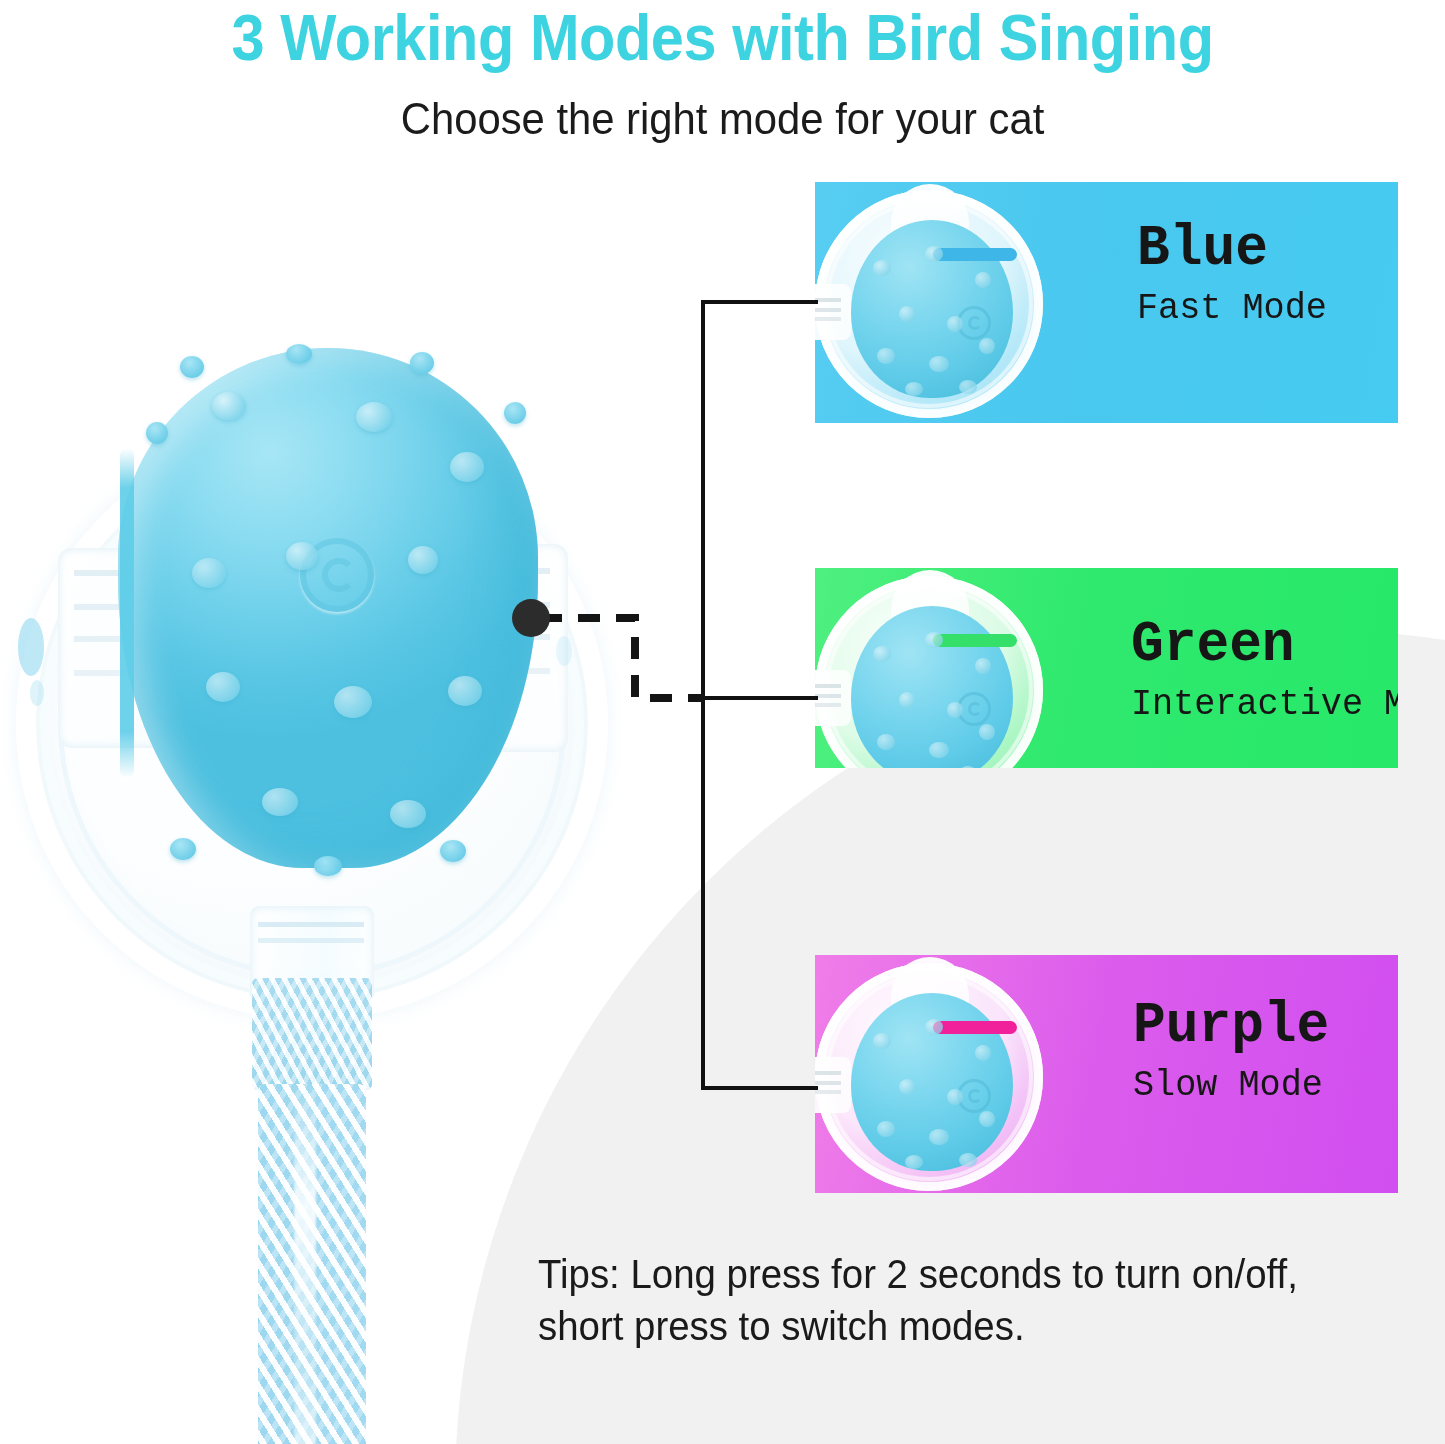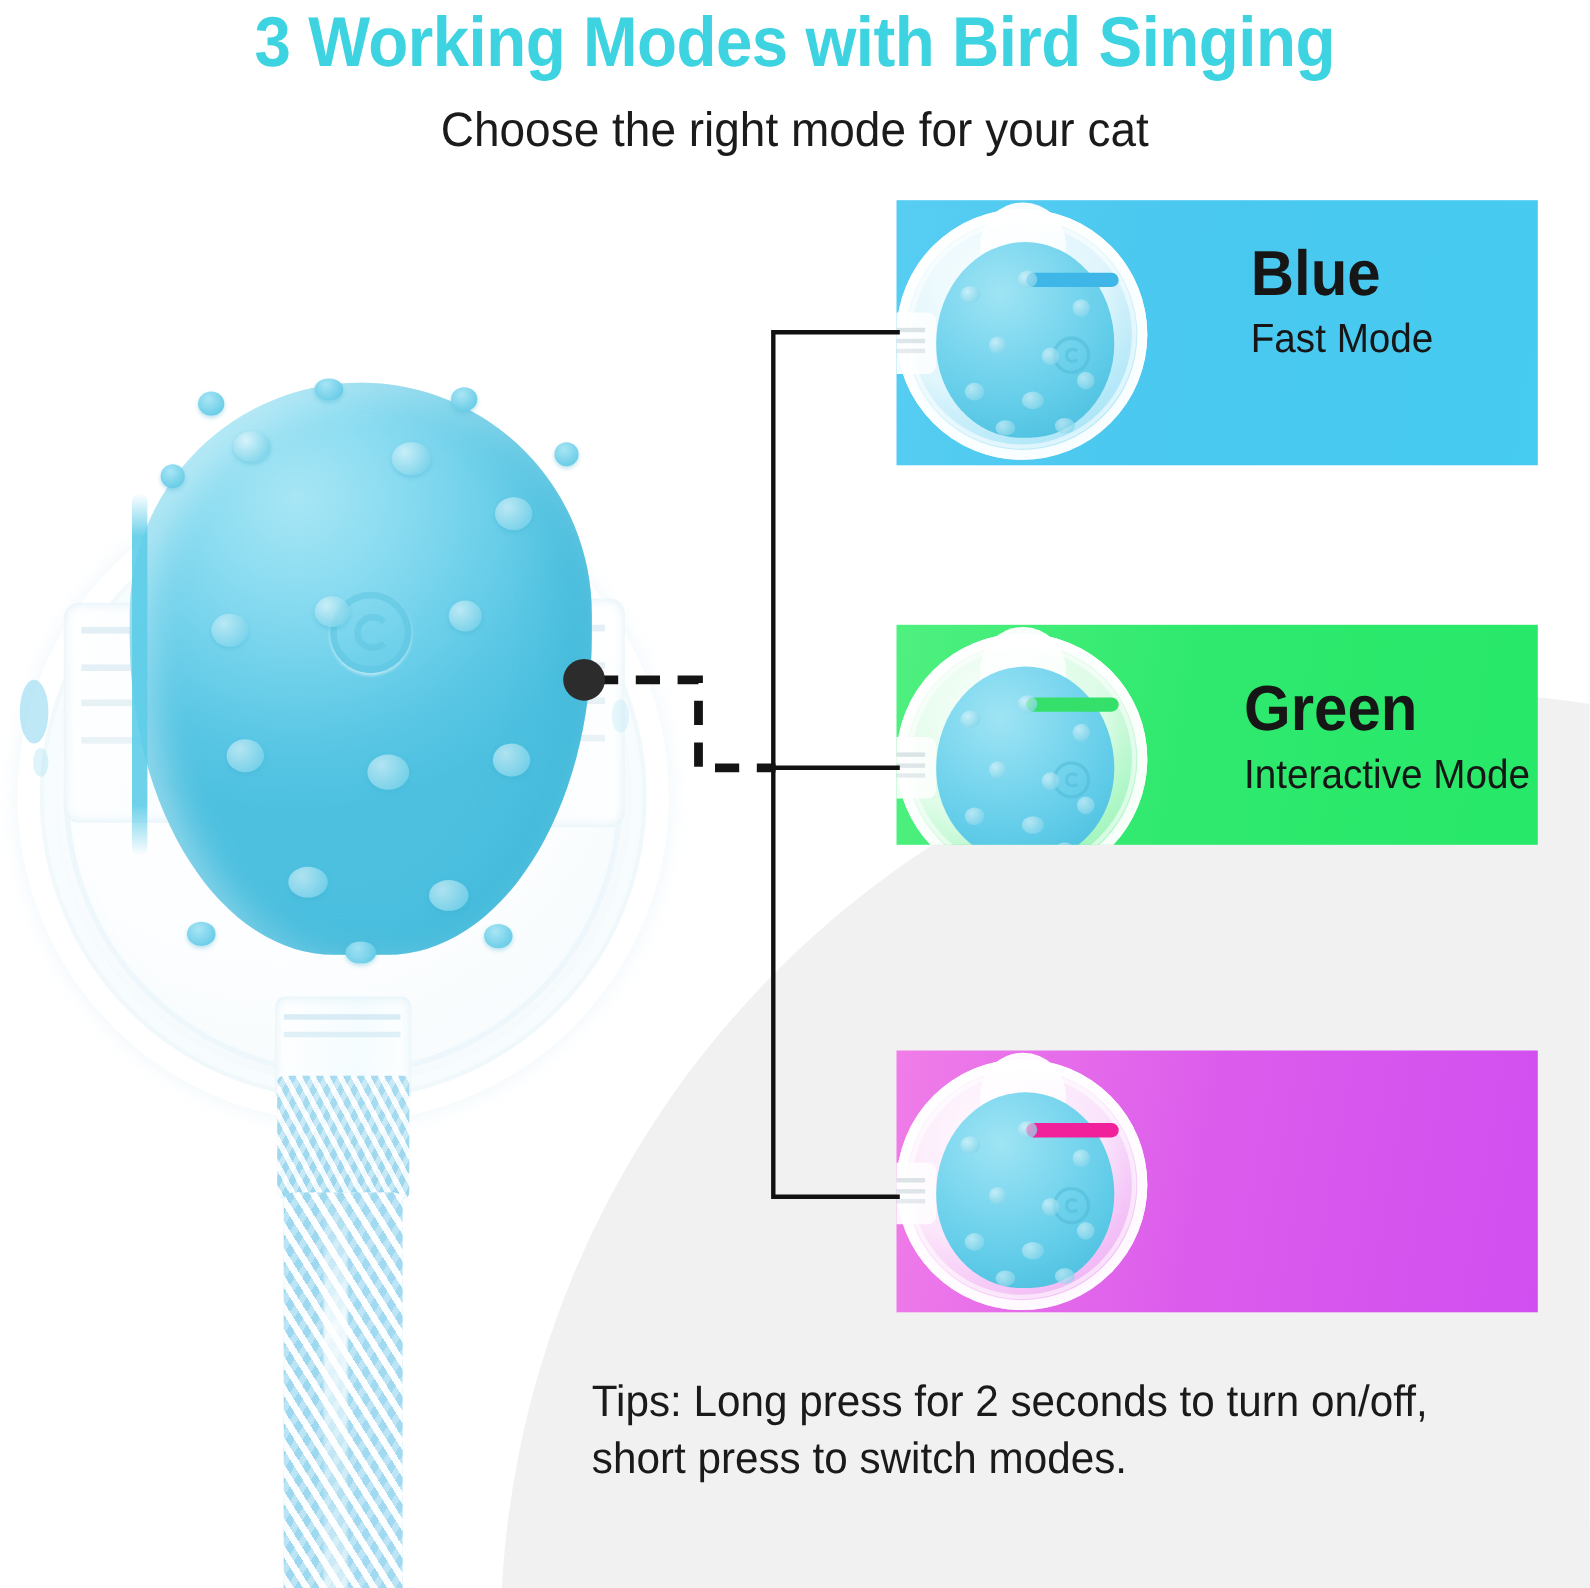--- a/index.html
+++ b/index.html
@@ -60,20 +60,21 @@
     overflow:hidden;
   }
   #card-blue  { top:182px; background:linear-gradient(100deg,#57cdf2 0%,#4ac8ef 42%,#46cbf1 100%); }
   #card-green { top:568px; height:200px; background:linear-gradient(100deg,#4ff07f 0%,#2fe96e 45%,#27e869 100%); }
   #card-purple{ top:955px; height:238px; background:linear-gradient(100deg,#f07de8 0%,#db5cec 48%,#d14ef0 100%); }
 
   .card-text{
     position:absolute;
     left:322px; top:36px;
     width:250px;
+    font-family:Liberation Mono, monospace;
   }
   .card-name{
     font-size:58px; line-height:62px;
     font-weight:700; color:#161616;
     transform:scaleX(0.94); transform-origin:left top;
     white-space:nowrap;
   }
   .card-sub{
     margin-top:6px;
     font-size:37px; line-height:44px;
@@ -404,20 +405,24 @@
         <div class="bump" style="left:48px;top:86px;width:16px;height:16px;"></div>
         <div class="bump" style="left:96px;top:96px;width:16px;height:16px;"></div>
         <div class="bump" style="left:26px;top:128px;width:18px;height:16px;"></div>
         <div class="bump" style="left:78px;top:136px;width:20px;height:16px;"></div>
         <div class="bump" style="left:128px;top:118px;width:16px;height:16px;"></div>
         <div class="bump" style="left:54px;top:162px;width:18px;height:14px;"></div>
         <div class="bump" style="left:108px;top:160px;width:18px;height:14px;"></div>
       </div>
       <div class="mb-hub"></div>
     </div>
+    <div class="card-text">
+      <div class="card-name">Purple</div>
+      <div class="card-sub">Slow Mode</div>
+    </div>
   </div>
 
   <div class="tips">
     <span>Tips: Long press for 2 seconds to turn on/off,</span>
     <span>short press to switch modes.</span>
   </div>
 
 </div>
 
 </body></html>

